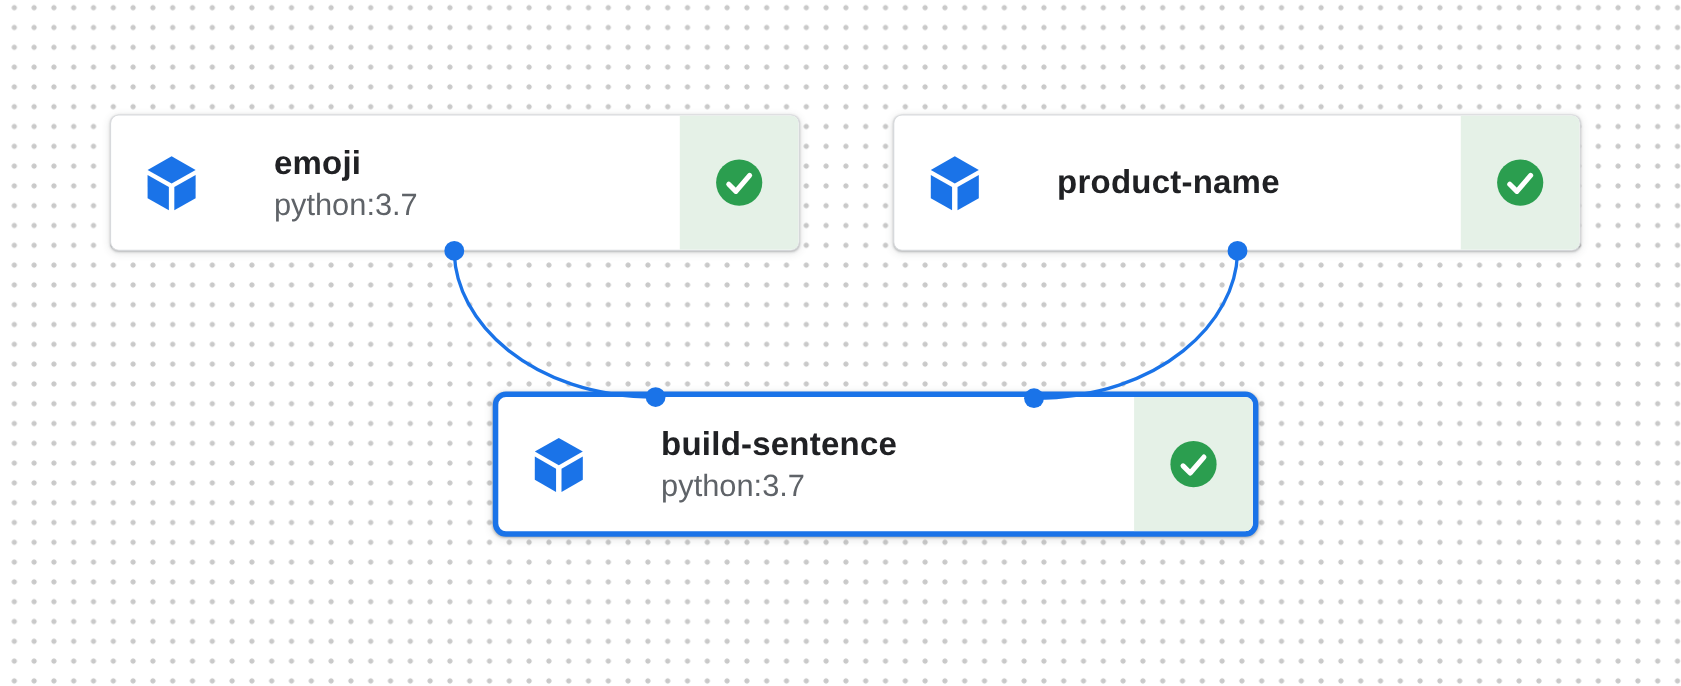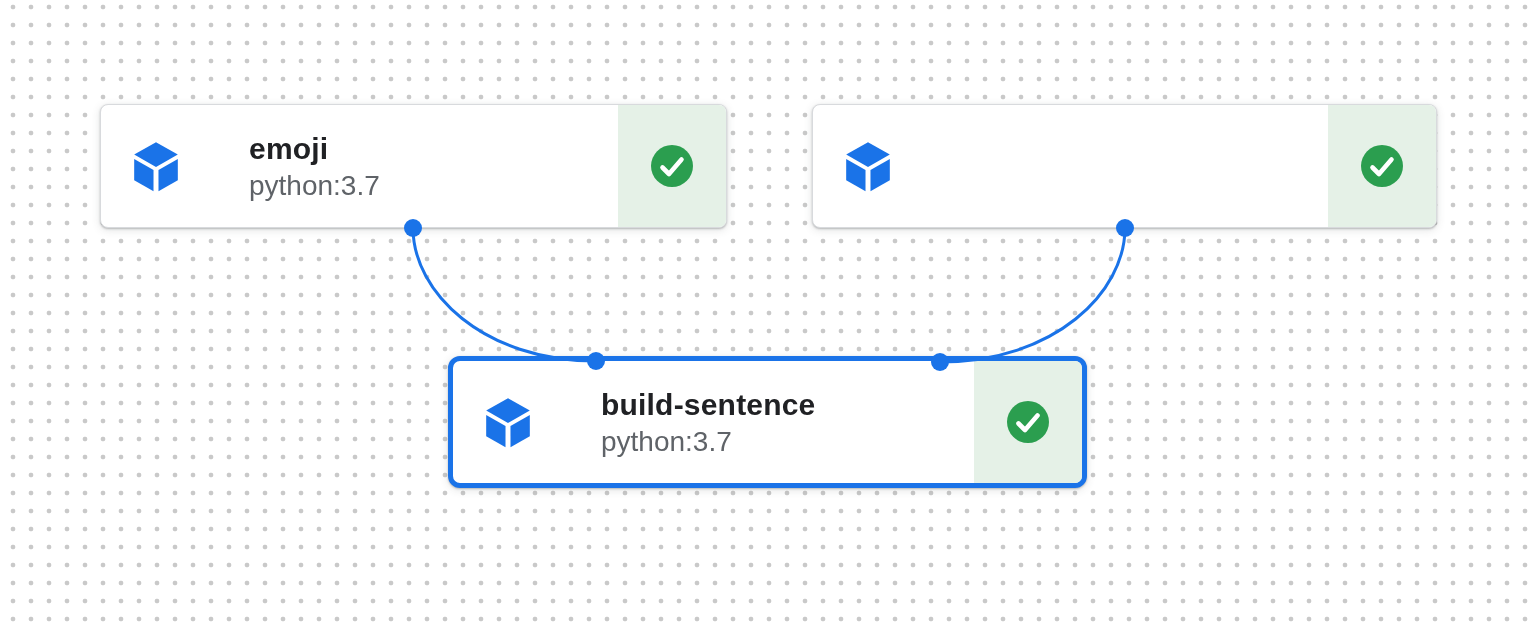--- a/index.html
+++ b/index.html
@@ -34,21 +34,21 @@
     position:absolute;display:flex;align-items:stretch;
     background:#fff;border:1px solid var(--card_border);border-radius:8px;
     box-shadow:0 1px 2px rgba(60,64,67,.30),0 2px 8px rgba(60,64,67,.15);
     cursor:pointer;z-index:2;overflow:hidden;
   }
   .node.selected{
     border:5px solid var(--accent);border-radius:12px;
   }
   .node-emoji{left:100px;top:104px;width:627px;height:124px;}
   .node-product-name{left:812px;top:104px;width:625px;height:124px;}
-  .node-build-sentence{left:448px;top:356px;width:639px;height:132px;}
+  .node-build-sentence{left:448px;top:356px;width:696px;height:132px;}
   .node-main{
     flex:1;display:flex;align-items:center;padding-left:28px;min-width:0;
   }
   .cube-icon{width:54px;height:54px;flex:0 0 54px;display:block;}
   .node-text{
     margin-left:66px;display:flex;flex-direction:column;justify-content:center;
   }
   .node-title{
     font-size:30px;font-weight:bold;color:var(--title);
     line-height:34px;letter-spacing:.2px;white-space:nowrap;
@@ -92,20 +92,21 @@
   </div>
 
   <div class="node node-product-name">
     <div class="node-main">
       <svg class="cube-icon" viewBox="0 0 24 24" aria-hidden="true">
         <polygon class="f" points="12,1.4 21.7,6.9 12,12.4 2.3,6.9"></polygon>
         <polygon class="f" points="2.3,8.9 10.9,13.8 10.9,23.2 2.3,18.3"></polygon>
         <polygon class="f" points="21.7,8.9 13.1,13.8 13.1,23.2 21.7,18.3"></polygon>
       </svg>
       <div class="node-text">
+        <div class="node-title">product-name</div>
       </div>
     </div>
     <div class="status-panel">
       <svg class="check-icon" viewBox="0 0 44 44" aria-hidden="true">
         <circle class="cc" cx="22" cy="22" r="21"></circle>
         <polyline class="cm" points="12.5,23.5 19,30 31.5,15.5"></polyline>
       </svg>
     </div>
   </div>
 

